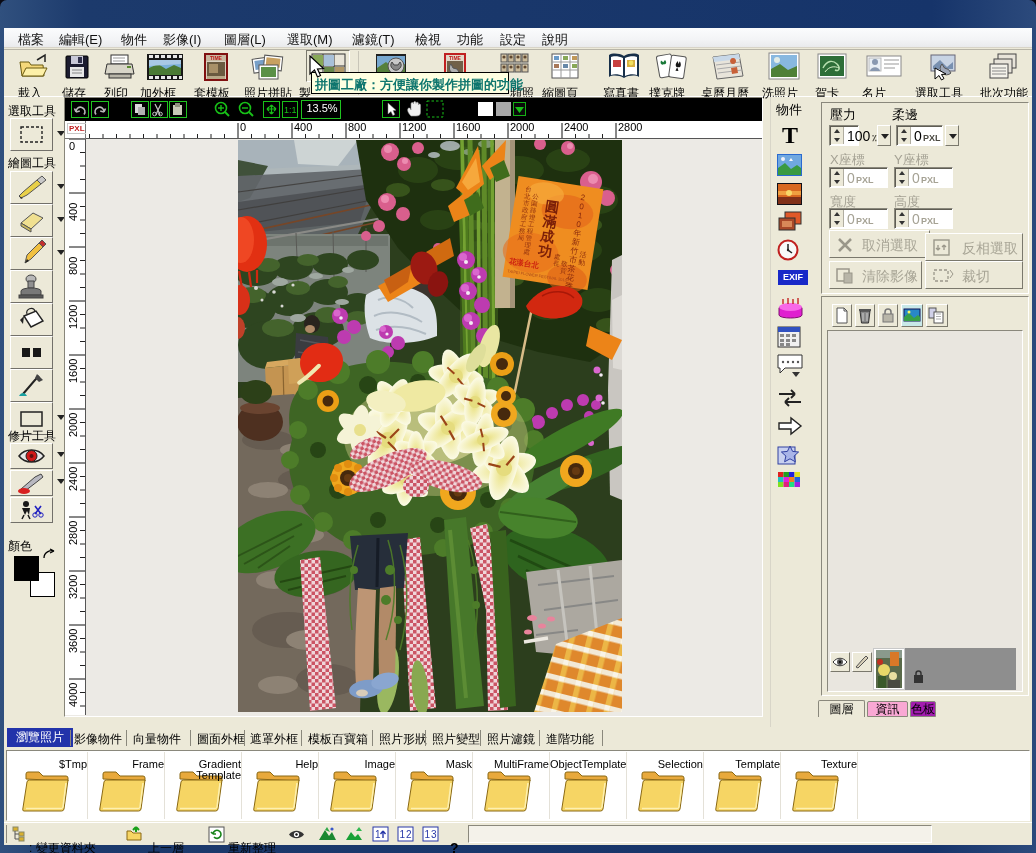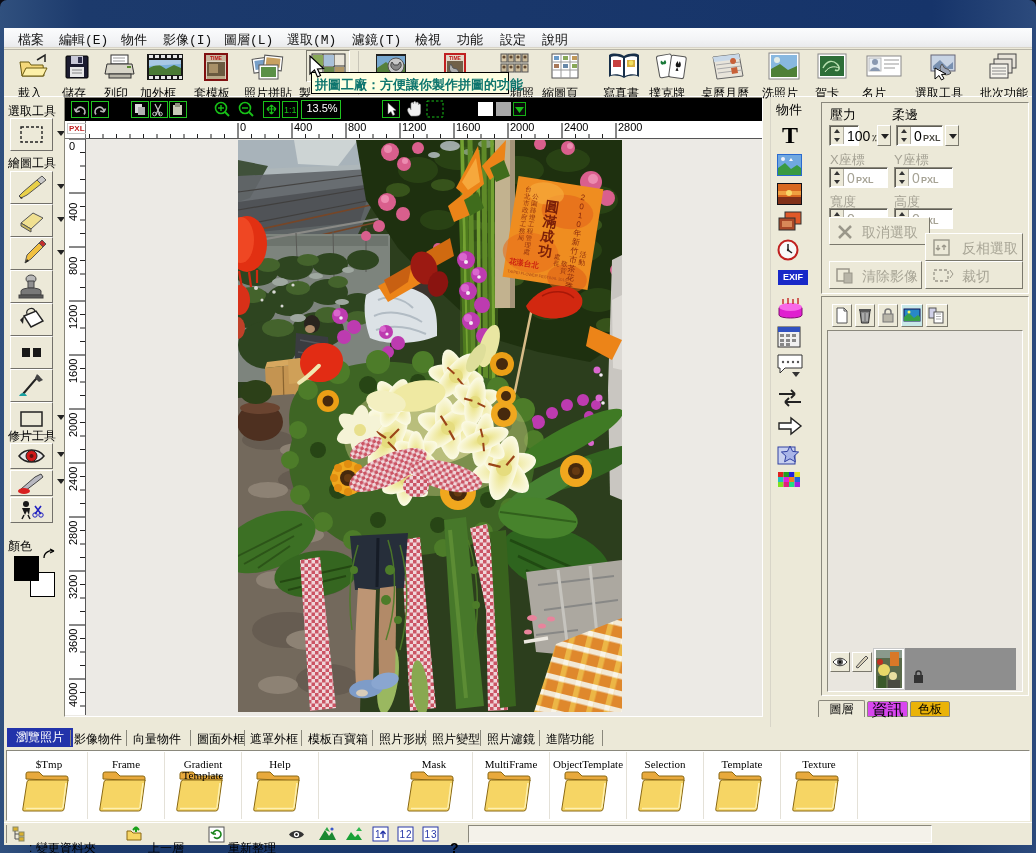--- a/index.html
+++ b/index.html
@@ -17,21 +17,21 @@
 #ttext { position:absolute; left:30px; top:6px; font-size:13px; color:#0a0a0a; }
 .capbtns { position:absolute; left:925px; top:0px; height:19px; display:flex; }
 .capbtn { width:28px; height:19px; border:1px solid #cdd4dd; border-top:none; background:linear-gradient(180deg,#d5dce4 0%,#a5b1c2 46%,#6e7f9a 52%,#90a0b6 100%); position:relative; }
 .capbtn.min { border-radius:0 0 0 5px; }
 .capbtn.cls { width:46px; border-radius:0 0 5px 0; background:linear-gradient(180deg,#e9b4a6 0%,#cf5f45 46%,#a03322 52%,#c1512f 100%); }
 .capbtn .mg { position:absolute; left:7px; top:9px; width:13px; height:4px; background:#fdfdfd; border:1px solid #5a6878; }
 .capbtn .mx { position:absolute; left:8px; top:4px; width:12px; height:10px; border:2px solid #fdfdfd; box-shadow:0 0 0 1px #5a6878; }
 .capbtn .xx { position:absolute; left:0; top:0px; width:46px; text-align:center; color:#fff; font-size:14px; font-weight:bold; text-shadow:0 1px 1px #5a1208; }
 #body { position:absolute; left:4px; top:28px; width:1028px; height:817px; background:#ece9d8; }
 #menubar { position:absolute; left:0px; top:0px; width:1028px; height:20px; background:linear-gradient(180deg,#fbfcfd 0%,#f3f4f6 60%,#e9eaec 100%); border-bottom:1px solid #d8d4c8; }
-#menubar span { position:absolute; top:3px; font-size:13px; color:#111;font-family:Liberation Mono, monospace; }
+#menubar span { position:absolute; top:3px; font-size:13px; color:#111; }
 #toolbar { position:absolute; left:0px; top:21px; width:1028px; height:48px; background:#ece9d8; border-bottom:1px solid #fff; box-shadow:0 1px 0 #b8b5a8 inset; }
 .tbtn { position:absolute; top:3px; }
 .tlb { position:absolute; top:56px; font-size:12px; color:#000; white-space:nowrap; }
 .raised { border-top:1px solid #fff; border-left:1px solid #fff; border-right:1px solid #7a786c; border-bottom:1px solid #7a786c; background:#ece9d8; }
 .sunken { border-top:1px solid #8a887c; border-left:1px solid #8a887c; border-right:1px solid #fff; border-bottom:1px solid #fff; }
 #ltools { position:absolute; left:0px; top:69px; width:60px; height:648px; background:#ece9d8; }
 .sect { position:absolute; font-size:12px; color:#000; white-space:nowrap; }
 .toolbtn { position:absolute; left:6px; width:43px; height:33px; border-top:1px solid #fff; border-left:1px solid #fff; border-right:1px solid #72706a; border-bottom:1px solid #72706a; background:#ece9d8; }
 .tb2 { height:26px; }
 .drop { position:absolute; left:53px; width:0; height:0; border-left:4px solid transparent; border-right:4px solid transparent; border-top:5px solid #222; }
@@ -57,21 +57,21 @@
 .dbtn { position:absolute; top:0px; width:14px; height:21px; border-top:1px solid #fff; border-left:1px solid #fff; border-right:1px solid #7a786c; border-bottom:1px solid #7a786c; background:#ece9d8; }
 .dbtn:before { content:""; position:absolute; left:3px; top:8px; border-left:4px solid transparent; border-right:4px solid transparent; border-top:5px solid #222; }
 .gbtn { position:absolute; height:28px; border-top:1px solid #fff; border-left:1px solid #fff; border-right:1px solid #7a786c; border-bottom:1px solid #7a786c; background:#ece9d8; }
 .gbtn span { position:absolute; font-size:14px; color:#a8a596; }
 #btabs { position:absolute; left:0px; top:699px; width:1028px; height:22px; background:#ece9d8; }
 #btabs .ts { position:absolute; top:4px; font-size:12px; color:#000; white-space:nowrap; }
 #btabs .sep { position:absolute; top:3px; width:1px; height:16px; background:#8a887c; }
 #activetab { position:absolute; left:3px; top:1px; width:66px; height:19px; background:#2233aa; color:#fff; font-size:12px; text-align:center; line-height:19px; }
 #folderarea { position:absolute; left:2px; top:722px; width:1024px; height:71px; background:#fff; border:1px solid #8a887c; border-right-color:#fff; border-bottom-color:#fff; }
 .fcell { position:absolute; top:1px; height:67px; border-right:1px solid #e4e1d8; }
-.flb { position:absolute; top:7px; z-index:2; width:100%; text-align:center; font-size:11px; color:#000; line-height:11px;font-family:Liberation Serif, serif; }
+.flb { position:absolute; top:7px; z-index:2; width:100%; text-align:right; font-size:11px; color:#000; line-height:11px; }
 .ficon { position:absolute; left:11px; top:15px; }
 #statusbar { position:absolute; left:0px; top:794px; width:1028px; height:23px; background:#ece9d8; border-top:1px solid #fff; }
 #statusbar .st { position:absolute; top:17px; font-size:12px; color:#000000; white-space:nowrap; }
 .sbico { position:absolute; top:3px; }
 #tooltip { position:absolute; left:307px; top:44px; width:198px; height:22px; background:#ffffe1; border:1px solid #000; z-index:60; }
 #tooltip span { position:absolute; left:3px; top:3px; font-size:13px; color:#0f766e; white-space:nowrap;font-weight:bold; }
 #cursor { position:absolute; left:303px; top:27px; z-index:70; }
 </style>
 </head>
 <body>
@@ -1251,21 +1251,21 @@
 <div class="spin" style="left:21px;top:111px;width:59px">
           <div class="ud"></div>
           <span class="gval">0</span>
           <span class="unit" style="left:26px;color:#a5a294">PXL</span>
         </div>
 <div class="spin" style="left:86px;top:111px;width:59px">
           <div class="ud"></div>
           <span class="gval">0</span>
           <span class="unit" style="left:26px;color:#a5a294">PXL</span>
         </div>
-<div class="gbtn" style="left:21px;top:120px;width:101px">
+<div class="gbtn" style="left:21px;top:133px;width:101px">
           <svg style="position:absolute;left:7px;top:6px" width="16" height="16" viewBox="0 0 16 16">
             <path d="M2,2 L14,14 M14,2 L2,14" stroke="#9a978a" stroke-width="2.5"></path>
           </svg>
           <span style="left:32px;top:6px">取消選取</span>
         </div>
 <div class="gbtn" style="left:117px;top:136px;width:98px">
           <svg style="position:absolute;left:7px;top:5px" width="17" height="17" viewBox="0 0 17 17">
             <rect x="1" y="1" width="15" height="15" fill="none" stroke="#9a978a" stroke-width="1.4"></rect>
             <path d="M5,11 v-5 m0,5 l-2,-2 m2,2 l2,-2 M11,6 v5 m0,-5 l-2,2 m2,-2 l2,2" stroke="#9a978a" stroke-width="1.3" fill="none"></path>
           </svg>
@@ -1328,22 +1328,22 @@
           <circle cx="17" cy="26" r="4" fill="#e8e0a0"></circle>
           <rect x="2" y="26" width="8" height="12" fill="#3a5a2a"></rect>
           <rect x="12" y="30" width="12" height="8" fill="#4a4a42"></rect>
           <circle cx="4" cy="12" r="3" fill="#c03020"></circle>
         </svg>
 <svg style="position:absolute;left:104px;top:572px" width="13" height="15" viewBox="0 0 13 15">
           <rect x="2" y="6" width="9" height="8" fill="#333"></rect>
           <path d="M4,6 v-1.5 a2.5,2.5 0 0 1 5,0 v1.5" fill="none" stroke="#333" stroke-width="1.5"></path>
         </svg>
 <div style="position:absolute;left:10px;top:603px;width:47px;height:17px;background:#ece9d8;border:1px solid #8a887c;border-bottom:none;border-radius:2px 2px 0 0;text-align:center;font-size:12px;line-height:16px">圖層</div>
-<div style="position:absolute;left:59px;top:604px;width:41px;height:16px;background:#d946ef;border:1px solid #8a887c;border-radius:2px 2px 0 0;text-align:center;font-size:16px;line-height:15px">資訊</div>
-<div style="position:absolute;left:102px;top:604px;width:40px;height:16px;background:#eab308;border:1px solid #8a887c;border-radius:2px 2px 0 0;text-align:center;font-size:12px;line-height:15px">色板</div>
+<div style="position:absolute;left:59px;top:604px;width:41px;height:16px;background:#f9a8d4;border:1px solid #8a887c;border-radius:2px 2px 0 0;text-align:center;font-size:12px;line-height:15px">資訊</div>
+<div style="position:absolute;left:102px;top:604px;width:26px;height:16px;background:#a21caf;border:1px solid #8a887c;border-radius:2px 2px 0 0;text-align:center;font-size:12px;line-height:15px">色板</div>
 </div>
     <div id="btabs">
         <div id="activetab">瀏覽照片</div>
         <span class="ts" style="left:70px">影像物件</span>
         <span class="ts" style="left:129px">向量物件</span>
         <span class="ts" style="left:193px">圖面外框</span>
         <span class="ts" style="left:246px">遮罩外框</span>
         <span class="ts" style="left:304px">模板百寶箱</span>
         <span class="ts" style="left:375px">照片形狀</span>
         <span class="ts" style="left:428px">照片變型</span>
@@ -1386,20 +1386,28 @@
           </svg>
         </div>
         <div class="fcell" style="left:235px;width:77px">
           <div class="flb">Help</div>
           <svg class="ficon" width="52" height="46" viewBox="0 0 52 46">
             <path d="M4,12 L4,7 Q4,5 6,5 L17,5 L21,9 L44,9 Q46,9 46,11 L46,14 Z" fill="#e8a93c" stroke="#8a6914"></path>
             <path d="M46,13 L42,42 Q41.6,44 39.6,44 L2,44 Q0.4,44 0.8,42 L5,15 Q5.4,13 7.4,13 Z" fill="#f6d564" stroke="#8a6914"></path>
             <path d="M44,16 L41,40 Q40.8,41.5 39,41.5 L4,41.5" fill="none" stroke="#fdf0b0" stroke-width="1.5"></path>
           </svg>
         </div>
+        <div class="fcell" style="left:312px;width:77px">
+          <div class="flb">Image</div>
+          <svg class="ficon" width="52" height="46" viewBox="0 0 52 46">
+            <path d="M4,12 L4,7 Q4,5 6,5 L17,5 L21,9 L44,9 Q46,9 46,11 L46,14 Z" fill="#e8a93c" stroke="#8a6914"></path>
+            <path d="M46,13 L42,42 Q41.6,44 39.6,44 L2,44 Q0.4,44 0.8,42 L5,15 Q5.4,13 7.4,13 Z" fill="#f6d564" stroke="#8a6914"></path>
+            <path d="M44,16 L41,40 Q40.8,41.5 39,41.5 L4,41.5" fill="none" stroke="#fdf0b0" stroke-width="1.5"></path>
+          </svg>
+        </div>
         <div class="fcell" style="left:389px;width:77px">
           <div class="flb">Mask</div>
           <svg class="ficon" width="52" height="46" viewBox="0 0 52 46">
             <path d="M4,12 L4,7 Q4,5 6,5 L17,5 L21,9 L44,9 Q46,9 46,11 L46,14 Z" fill="#e8a93c" stroke="#8a6914"></path>
             <path d="M46,13 L42,42 Q41.6,44 39.6,44 L2,44 Q0.4,44 0.8,42 L5,15 Q5.4,13 7.4,13 Z" fill="#f6d564" stroke="#8a6914"></path>
             <path d="M44,16 L41,40 Q40.8,41.5 39,41.5 L4,41.5" fill="none" stroke="#fdf0b0" stroke-width="1.5"></path>
           </svg>
         </div>
         <div class="fcell" style="left:466px;width:77px">
           <div class="flb">MultiFrame</div>

